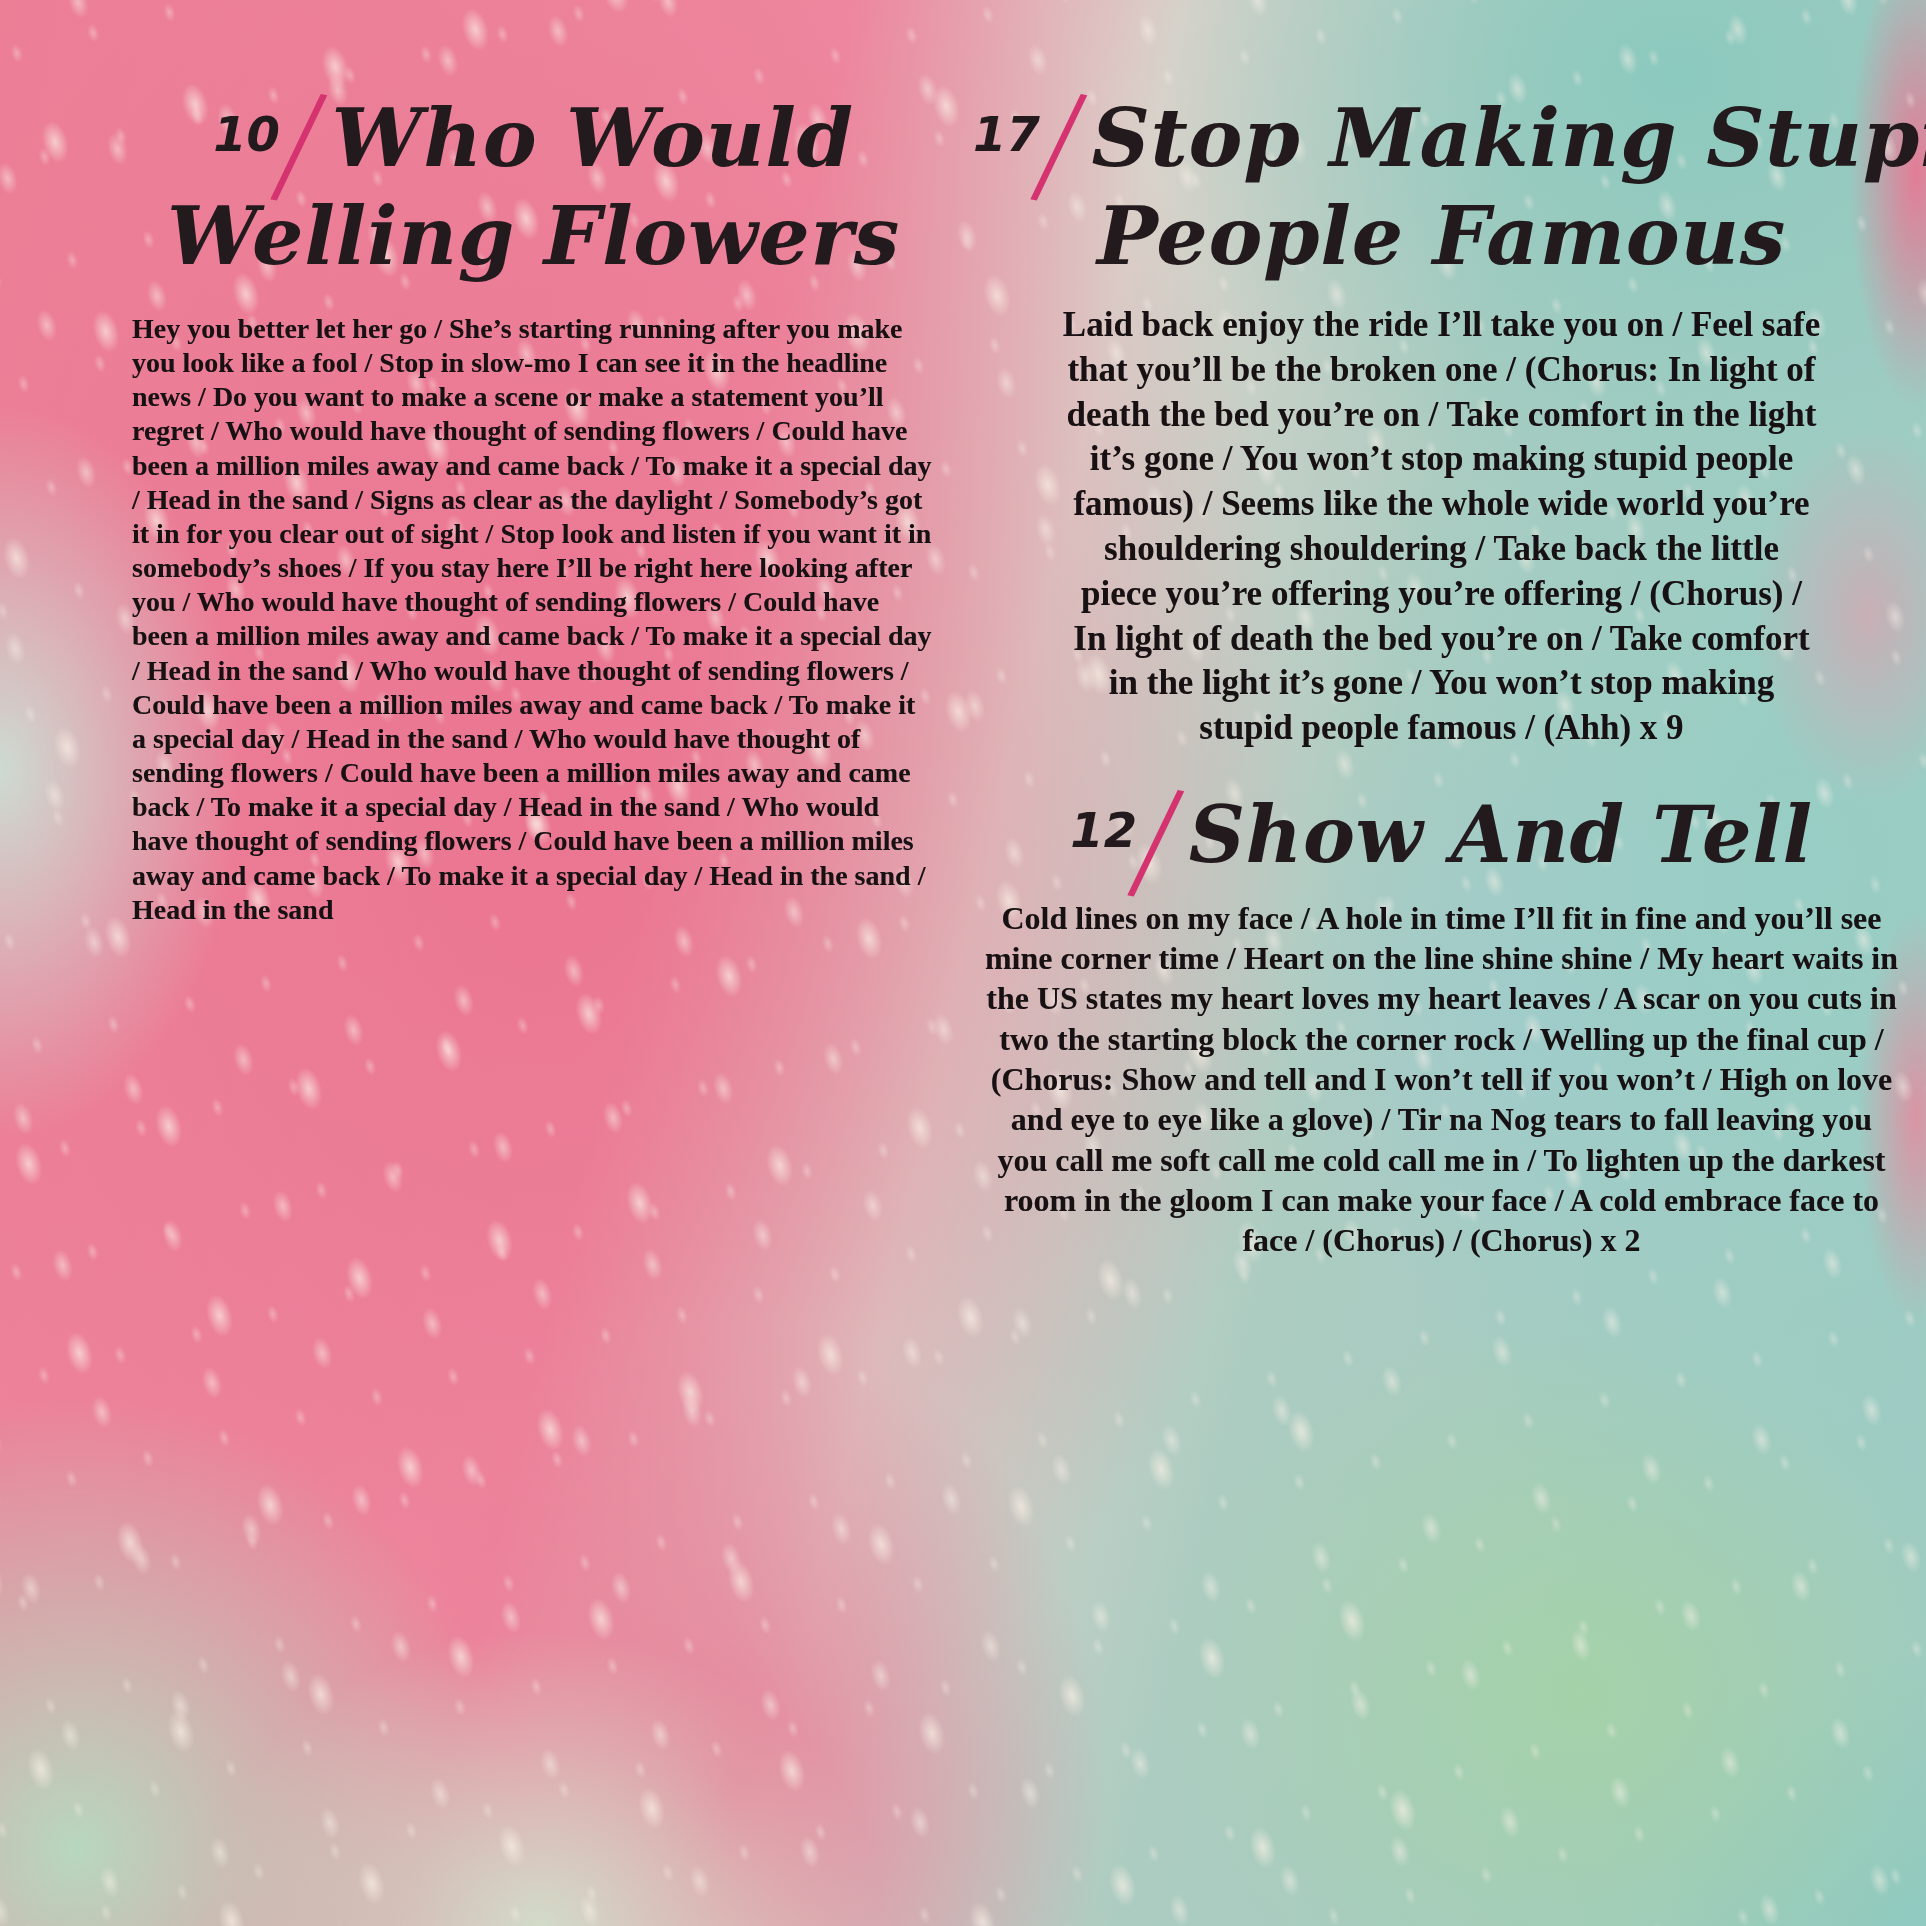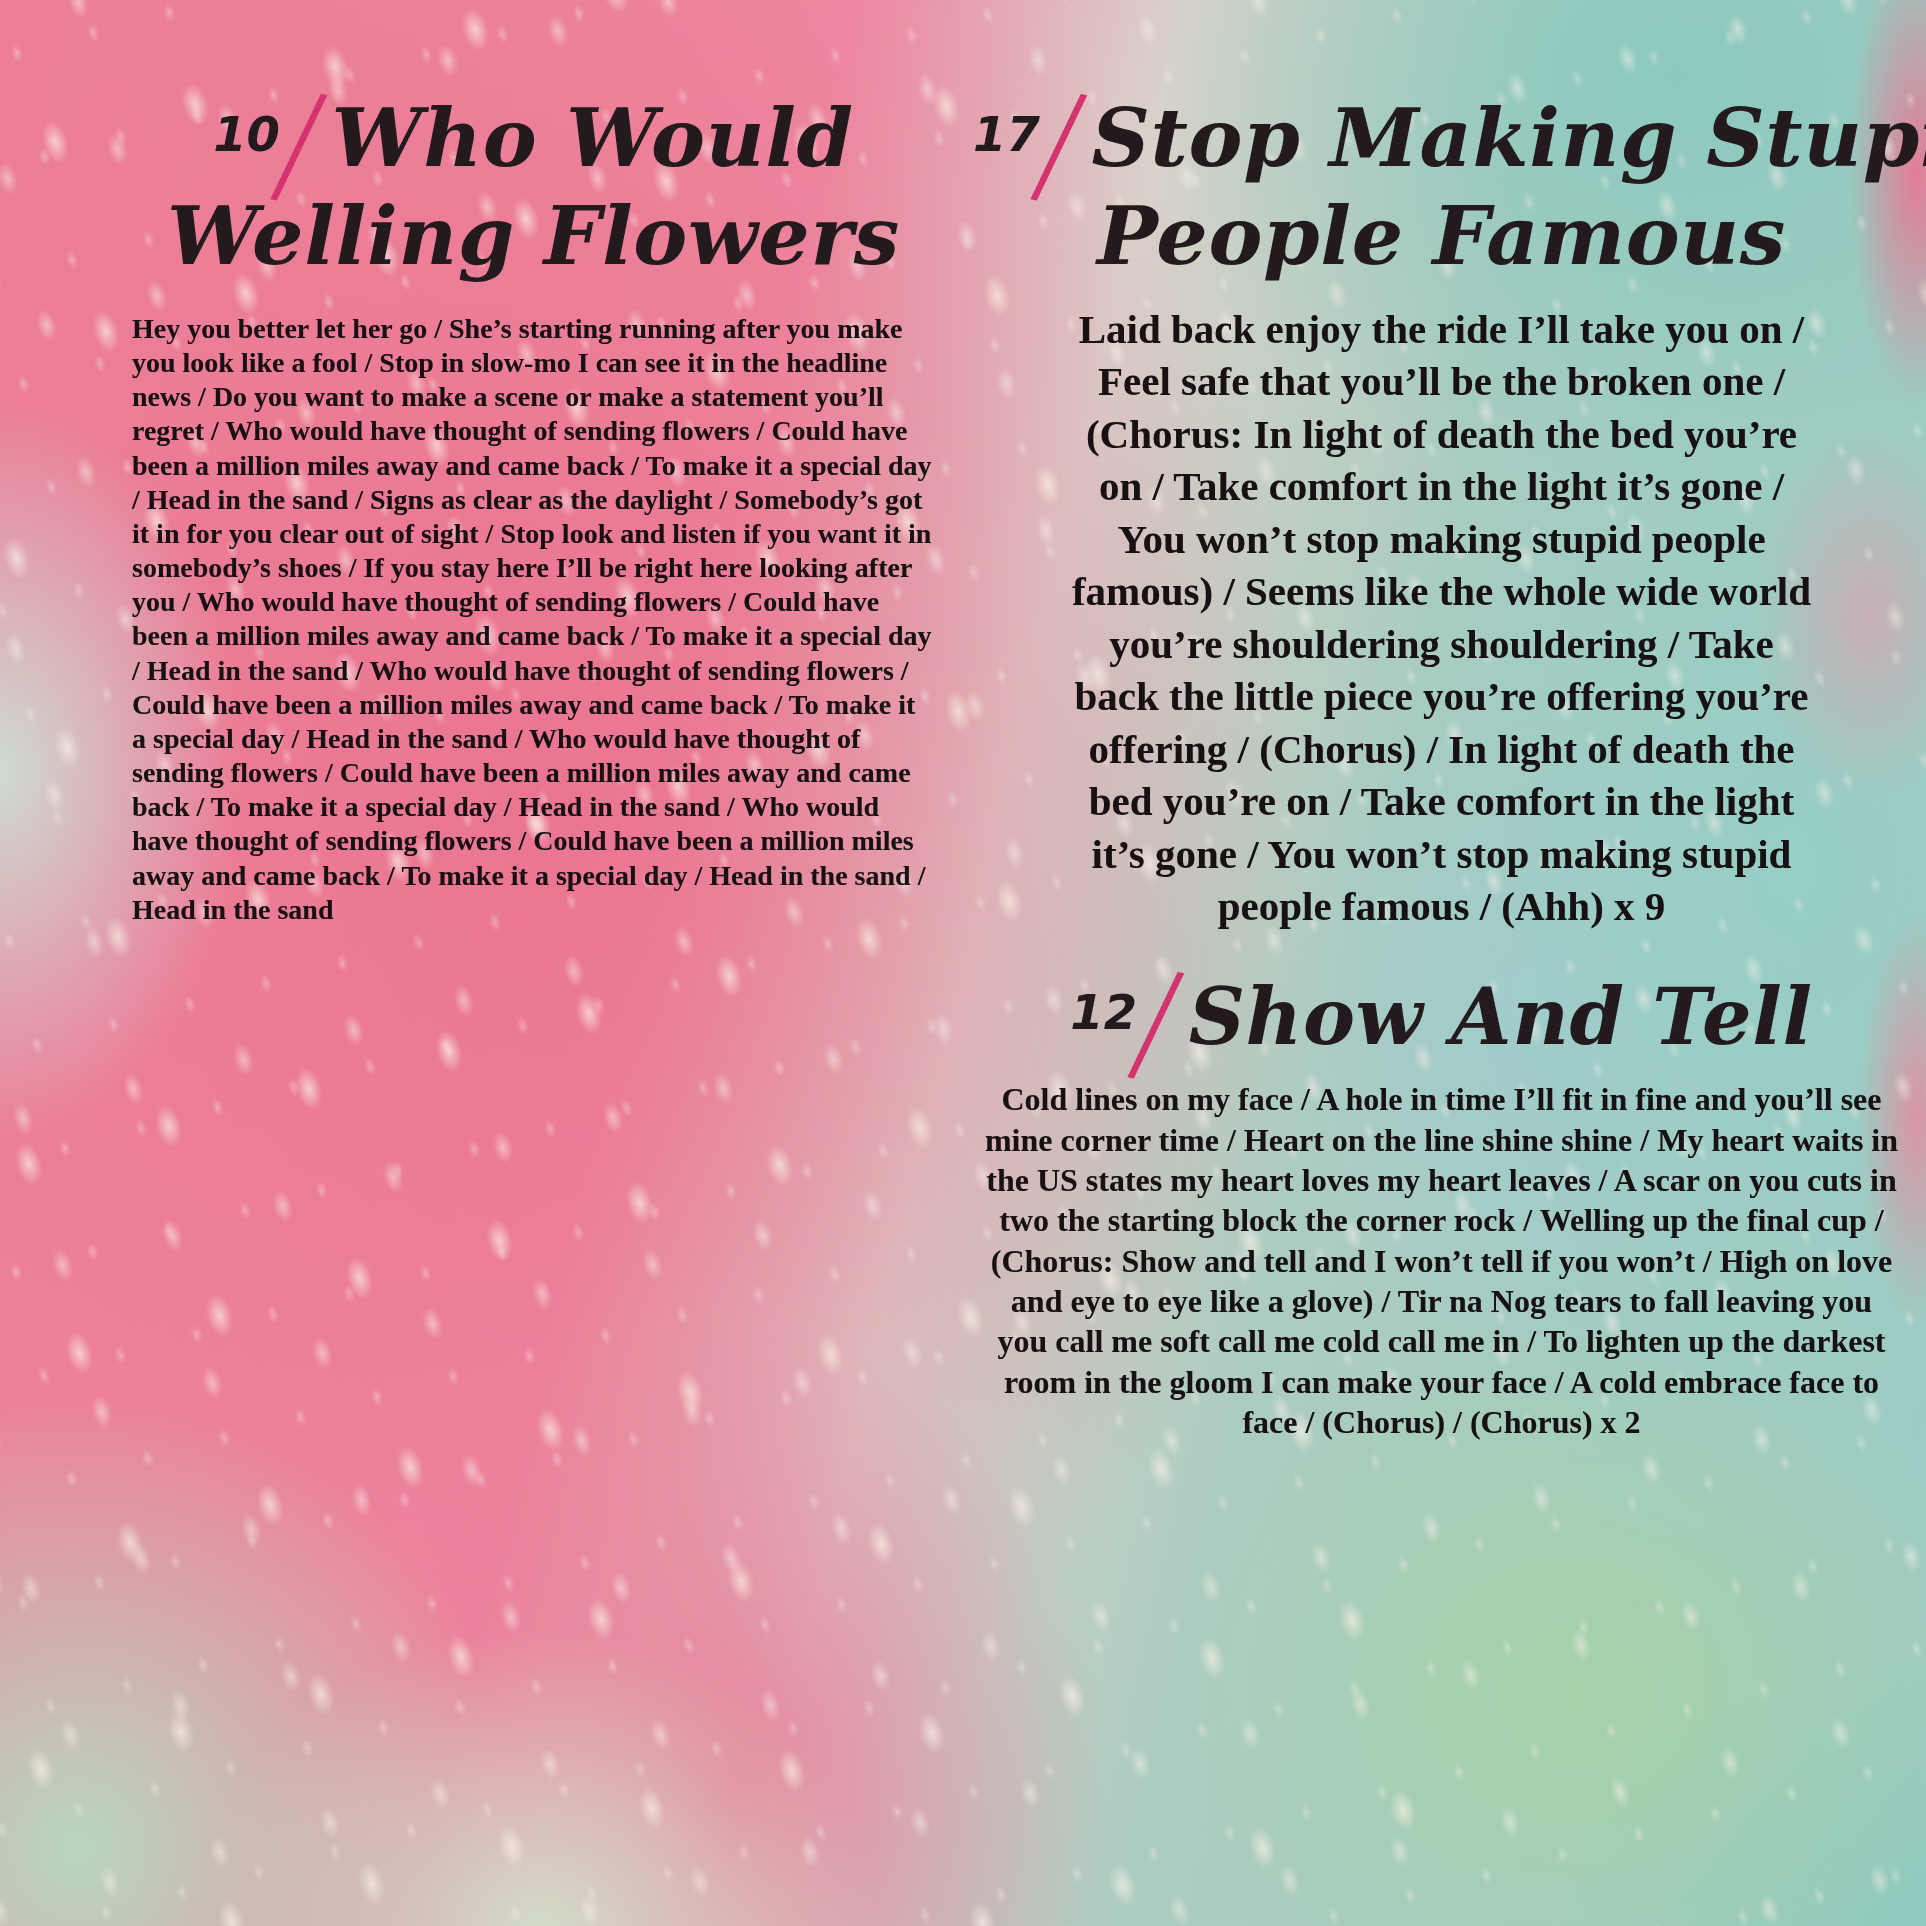--- a/index.html
+++ b/index.html
@@ -65,21 +65,21 @@
     font-size:76px;line-height:0;color:#d4336f;
     transform:rotate(10deg) scaleY(1.8);transform-origin:50% 55%;
     margin:0 19px 0 6.4px;vertical-align:-3.9px;
   }
   .lyrics{
     margin:0;font-weight:700;color:#171113;
     text-shadow:0 0 0.6px rgba(20,10,12,.25);
   }
   .lyrics-left{margin-top:27px;font-size:28px;line-height:1.22;text-align:left;}
   .lyrics-center{text-align:center;}
-  .lyrics-11{width:758px;margin:18px auto 0;font-size:41px;line-height:1.28;}
+  .lyrics-11{width:758px;margin:18px auto 0;font-size:35px;line-height:1.28;}
   .song-block-12{margin-top:37px;}
   .title-12{font-size:78px;}
   .lyrics-12{width:918px;margin:15.4px auto 0;font-size:32px;line-height:1.26;}
 </style>
 </head>
 <body>
 
 <div class="page">
   <div class="marble"></div>
   <div class="dots dots-a"></div>

